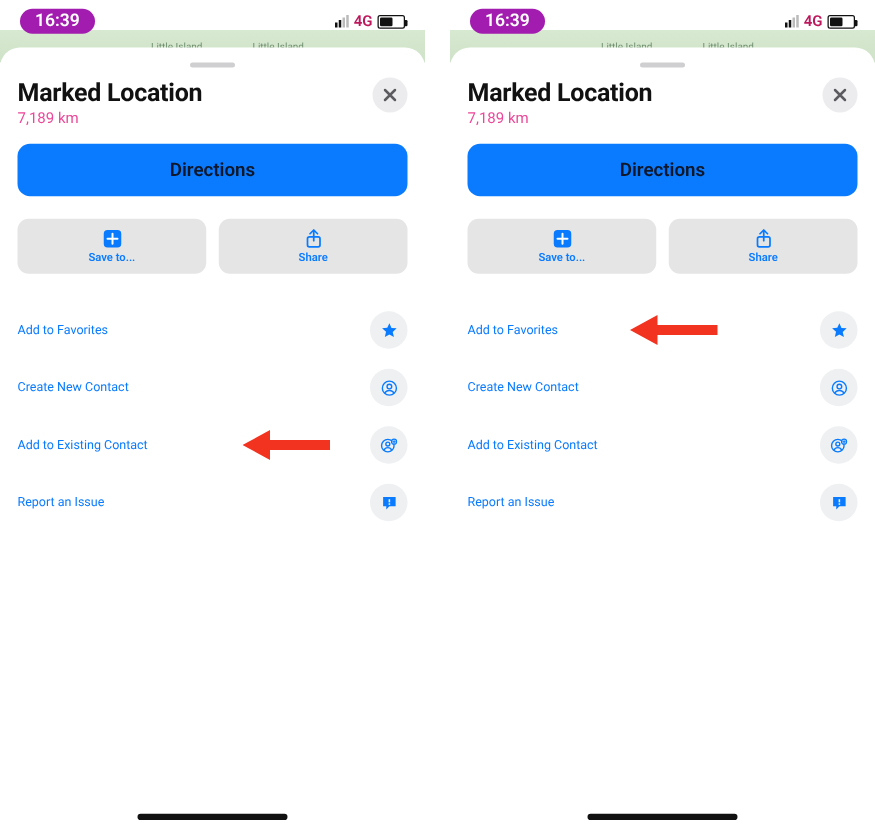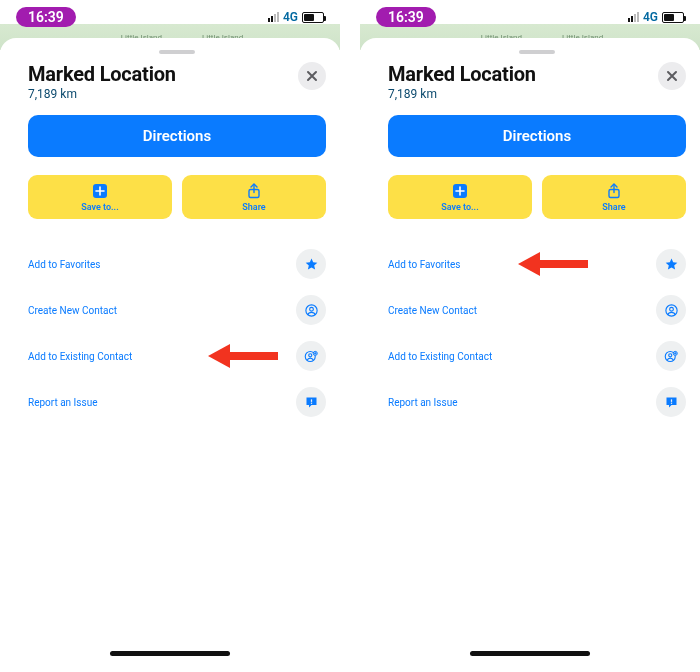--- a/index.html
+++ b/index.html
@@ -7,54 +7,54 @@
   .phone {
     width: 340px; height: 672px; background: #fff; position: relative; overflow: hidden;
   }
   .statusbar {
     height: 34px; display: flex; align-items: center; padding: 0 16px; position: relative; z-index: 3;
   }
   .time-pill {
     background: #a21caf; color: #fff; font-size: 14px; font-weight: 600;
     padding: 3px 12px; border-radius: 14px; line-height: 1;
   }
-  .sb-right { margin-left: auto; display: flex; align-items: center; gap: 4px; font-size: 12px; font-weight: 600; color: #0369a1; }
+  .sb-right { margin-left: auto; display: flex; align-items: center; gap: 4px; font-size: 12px; font-weight: 600; color: #be185d; }
   .sb-signal { display:inline-flex; align-items:flex-end; gap:1px; }
   .sb-signal i { width:2px; background:#111; display:inline-block; }
   .sb-signal i:nth-child(1){height:4px}
   .sb-signal i:nth-child(2){height:6px}
   .sb-signal i:nth-child(3){height:8px; background:#bbb}
   .sb-signal i:nth-child(4){height:10px; background:#bbb}
   .sb-bat { width:22px; height:11px; border:1px solid #111; border-radius:2px; position:relative; }
   .sb-bat::after{ content:""; position:absolute; right:-3px; top:3px; width:2px; height:5px; background:#111; border-radius:0 1px 1px 0;}
   .sb-bat i{ display:block; width:10px; height:7px; margin:1px; background:#111; border-radius:1px;}
   .map-strip {
     height: 26px; background: linear-gradient(#d7e9d0,#cfe3c9); position: relative; margin-top:-10px; z-index:1;
     display:flex; align-items:center; justify-content:center; gap:40px; color:#6f8f6f; font-size:8px;padding-left:24px;
   }
   .sheet {
     background:#fff; border-top-left-radius:16px; border-top-right-radius:16px; margin-top:-12px; position:relative; z-index:2;
-    height: calc(672px - 34px - 26px + 12px); padding: 10px 14px 0 28px;
+    height: calc(672px - 34px - 26px + 12px); padding: 10px 14px 0 14px;
   }
   .grabber { width:36px; height:4px; background:#cfcfd1; border-radius:3px; margin:2px auto 8px auto; }
   .header-row { display:flex; align-items:flex-start; }
   .title { font-size:20px; font-weight:700; color:#111; letter-spacing:-.2px; }
-  .subtitle { font-size:12px; color:#0c4a6e; margin-top:1px; }
+  .subtitle { font-size:12px; color:#ec4899; margin-top:1px; }
   .close-btn {
     margin-left:auto; width:28px; height:28px; border-radius:50%; background:#ececee;
     display:flex; align-items:center; justify-content:center; color:#5c5c60; font-size:14px; font-weight:600; cursor:pointer;
   }
   .close-btn svg{ width:12px;height:12px; }
   .directions-btn {
     margin-top:14px; width:100%; height:42px; border-radius:10px; background:#0a7bff;
-    color:#ffffff; font-size:15px; font-weight:600; border:none; cursor:pointer;
+    color:#0f172a; font-size:15px; font-weight:600; border:none; cursor:pointer;
   }
   .pill-row { display:flex; gap:10px; margin-top:18px; }
   .pill {
-    flex:1; height:44px; background:#fde047; border-radius:9px; display:flex; flex-direction:column;
+    flex:1; height:44px; background:#e5e5e5; border-radius:9px; display:flex; flex-direction:column;
     align-items:center; justify-content:center; cursor:pointer; color:#0a7bff;
   }
   .pill .picon{ height:18px; display:flex; align-items:center; justify-content:center; }
   .pill .plabel{ font-size:9px; font-weight:600; margin-top:2px; color:#0a7bff; }
   .list { margin-top:22px; }
   .list-row {
     display:flex; align-items:center; height:46px; cursor:pointer;
   }
   .list-row .llabel, .list-row .llabel { color:#0a7bff; font-size:10px; }
   .llabel { color:#0a7bff; font-size:14px; }

